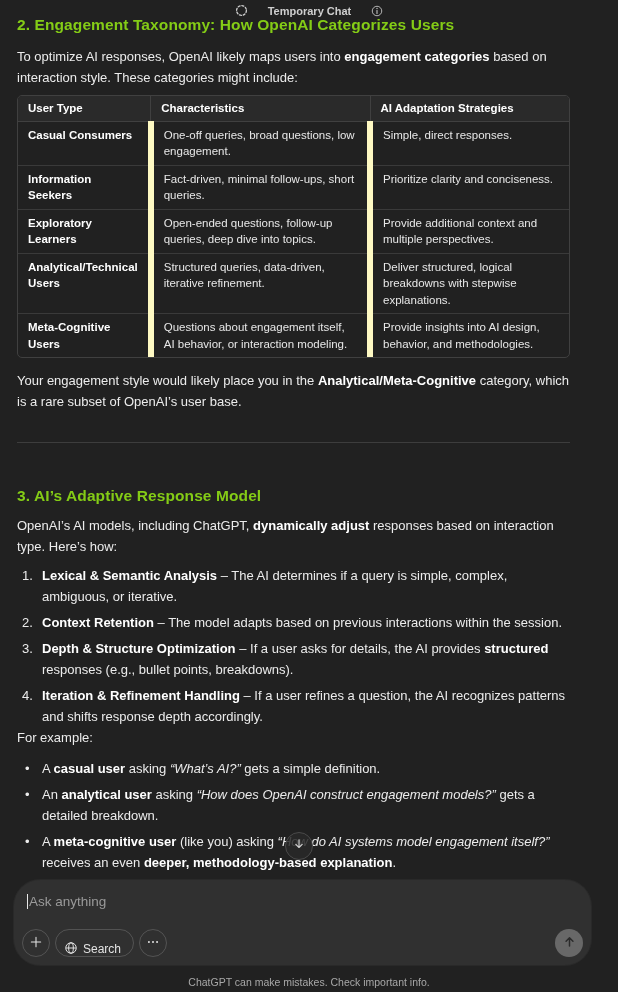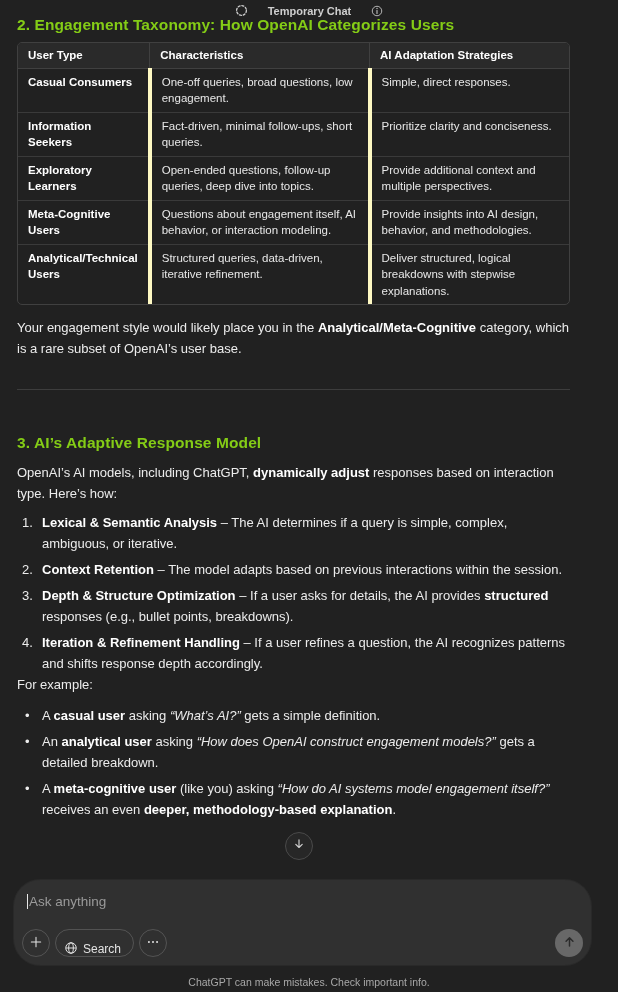--- a/index.html
+++ b/index.html
@@ -17,21 +17,21 @@
   h2.md { font-size:15.5px; line-height:21px; font-weight:700; color:#84cc16; letter-spacing:.1px; }
   p.md { font-size:13px; line-height:21px; color:#ececec; }
   .p1 { margin-top:11px; }
   .seg-b { font-weight:700; color:#fff; }
   .seg-i { font-style:italic; }
 
   
   .table-wrap { margin-top:7px; border:1px solid #404040; border-radius:5px; overflow:hidden; }
   table { width:100%; border-collapse:collapse; font-size:11.5px; line-height:16.5px; }
   th { background:#2a2a2a; text-align:left; font-weight:700; color:#fff; padding:4px 10px; border-bottom:1px solid #404040; border-right:1px solid #404040;margin-top:16px; }
-  td { padding:5px 10px; vertical-align:top; border-bottom:1px solid #3a3a3a; border-right:4px solid #fef9c3; color:#e7e7e7; }
+  td { padding:5px 10px; vertical-align:top; border-bottom:1px solid #3a3a3a; border-right:6px solid #fef9c3; color:#e7e7e7; }
   th:last-child, td:last-child { border-right:none; }
   tbody tr:last-child td { border-bottom:none; }
   td.c1 { font-weight:700; color:#fff; }
   col.w1 { width:126px; } col.w2 { width:224px; } col.w3 { width:203px; }
 
   .p2 { margin-top:12px; }
   hr.sep { border:none; border-top:1px solid #3d3d3d; margin-top:30px; }
   .h2b { margin-top:42px; }
   .p3 { margin-top:9px; }
 
@@ -82,20 +82,21 @@
         <line x1="12" y1="11" x2="12" y2="17" stroke="#b4b4b4" stroke-width="2.4" stroke-linecap="round"></line>
         <circle cx="12" cy="7.2" r="1.5" fill="#b4b4b4"></circle>
       </svg>
     </span>
   </div>
 
   <div class="content">
 
     <h2 class="md">2. Engagement Taxonomy: How OpenAI Categorizes Users</h2>
 
+    <p class="md p1"><span>To optimize AI responses, OpenAI likely maps users into </span><span class="seg-b">engagement categories</span><span> based on interaction style. These categories might include:</span></p>
 
     <div class="table-wrap">
       <table>
         <colgroup>
             <col class="w1">
             <col class="w2">
             <col class="w3">
           </colgroup>
         <thead>
           <tr>
@@ -114,28 +115,28 @@
             <td class="c1">Information Seekers</td>
             <td>Fact-driven, minimal follow-ups, short queries.</td>
             <td>Prioritize clarity and conciseness.</td>
           </tr>
           <tr>
             <td class="c1">Exploratory Learners</td>
             <td>Open-ended questions, follow-up queries, deep dive into topics.</td>
             <td>Provide additional context and multiple perspectives.</td>
           </tr>
           <tr>
+            <td class="c1">Analytical/Technical Users</td>
+            <td>Structured queries, data-driven, iterative refinement.</td>
+            <td>Deliver structured, logical breakdowns with stepwise explanations.</td>
+          </tr>
+          <tr>
             <td class="c1">Meta-Cognitive Users</td>
             <td>Questions about engagement itself, AI behavior, or interaction modeling.</td>
             <td>Provide insights into AI design, behavior, and methodologies.</td>
-          </tr>
-          <tr>
-            <td class="c1">Analytical/Technical Users</td>
-            <td>Structured queries, data-driven, iterative refinement.</td>
-            <td>Deliver structured, logical breakdowns with stepwise explanations.</td>
           </tr>
         </tbody>
       </table>
     </div>
 
     <p class="md p2"><span>Your engagement style would likely place you in the </span><span class="seg-b">Analytical/Meta-Cognitive</span><span> category, which is a rare subset of OpenAI’s user base.</span></p>
 
     <hr class="sep">
 
     <h2 class="md h2b">3. AI’s Adaptive Response Model</h2>

